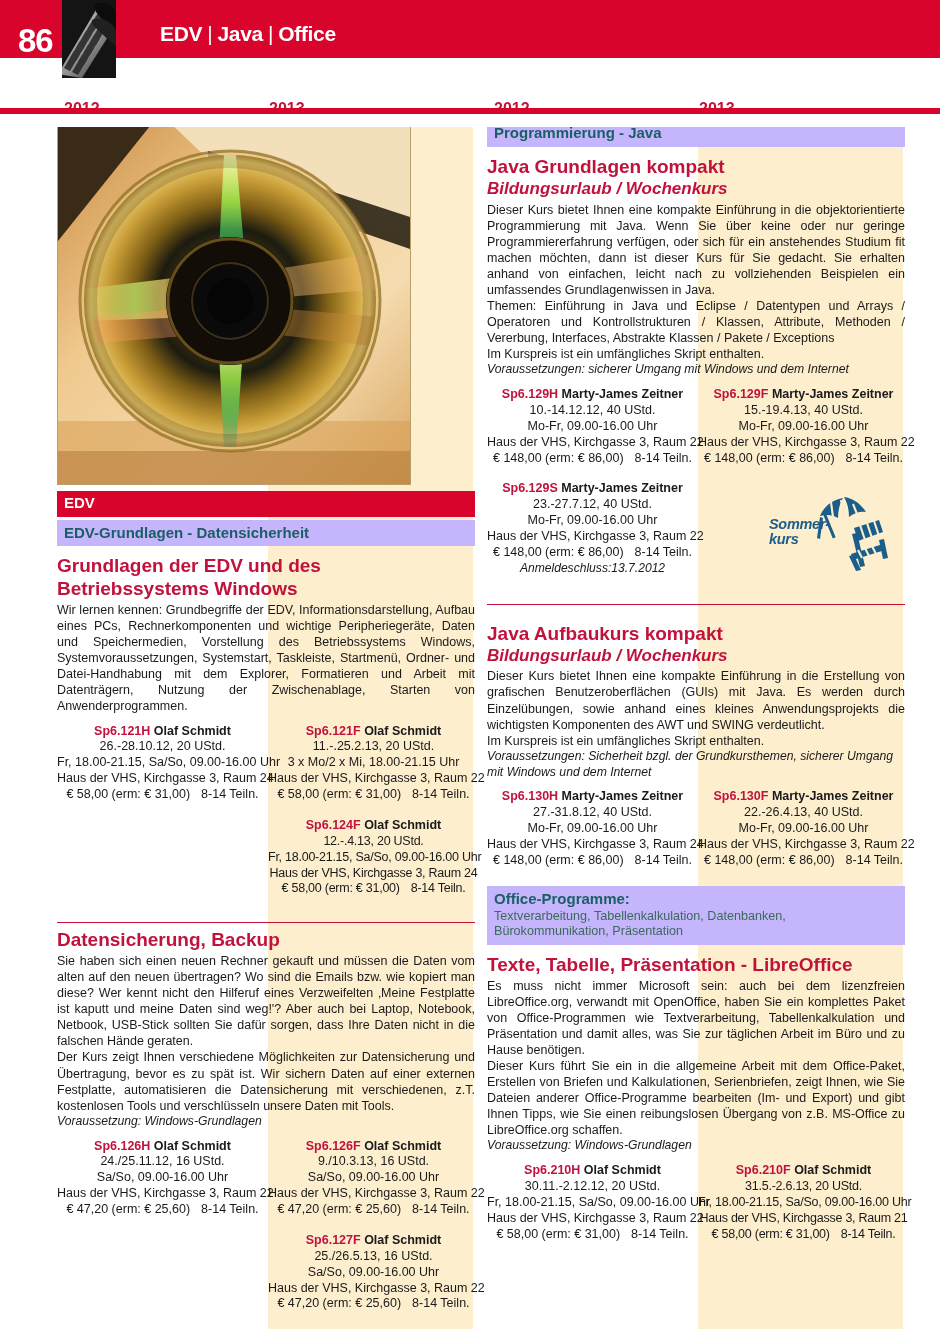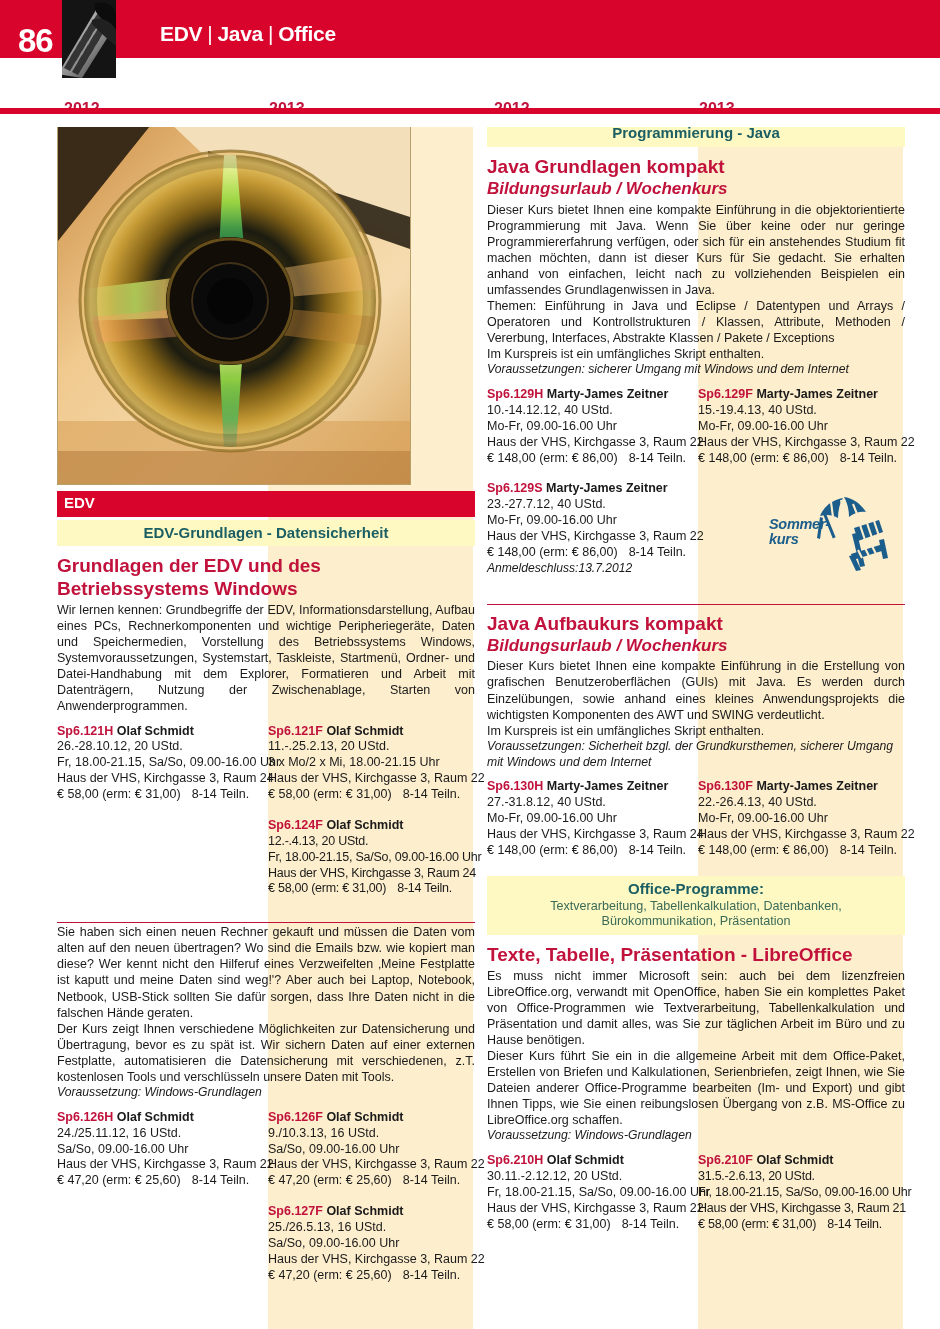--- a/index.html
+++ b/index.html
@@ -33,34 +33,34 @@
   .col{position:absolute;top:120px;z-index:2;}
   .col-left{left:57px;width:418px;}
   .col-right{left:487px;width:418px;}
 
   
   .photo-block{width:352px;height:363px;margin-bottom:8px;position:relative;}
   .photo-block svg{display:block;border:1px solid #b9a06b;}
 
   .bar-red{background:#d9042b;color:#ffffff;font-weight:bold;font-size:15px;
            padding:4px 7px 5px 7px;margin:0;line-height:1.12;}
-  .bar-yellow{background:#fef9c3;color:#1b5e63;font-weight:bold;font-size:15px;
-           padding:4px 7px 5px 7px;line-height:1.18;text-align:center;}
+  .bar-yellow{background:#c4b5fd;color:#1b5e63;font-weight:bold;font-size:15px;
+           padding:4px 7px 5px 7px;line-height:1.18;}
   .bar-yellow .sub{display:block;font-weight:normal;font-size:12.6px;color:#3b6a57;line-height:1.25;padding-top:1px;}
 
   h3.course-title{margin:9px 0 0 0;font-size:19px;font-weight:bold;color:#c1123c;line-height:1.2;}
   .italic-red{font-size:17px;font-style:italic;font-weight:bold;color:#c1123c;line-height:1.3;margin-bottom:1px;}
   p.body{margin:0;font-size:12.5px;line-height:1.285;color:#1a1a1a;text-align:justify;}
   p.body.noj{text-align:left;}
   .voraus{font-size:12.2px;font-style:italic;color:#1a1a1a;line-height:1.3;}
 
   .hr-red{border:0;border-top:1.6px solid #c1123c;margin:10px 0 0 0;height:0;}
 
   
-  .offers{display:flex;margin-top:9px;}
+  .offers{display:flex;margin-top:9px;text-align:center;}
   .offer-col{width:211px;padding-right:0;}
   .offer-col.right{padding-left:0;}
   .offer{margin-bottom:15px;}
   .offer .l1{font-size:12.5px;line-height:1.27;color:#1a1a1a;font-weight:bold;}
   .offer .l1 .code{color:#c1123c;font-weight:bold;}
   .offer .ln{font-size:12.5px;line-height:1.27;color:#1a1a1a;white-space:nowrap;}
   .offer .ln .gap{display:inline-block;width:11px;}
   .offer .note{font-size:12.1px;font-style:italic;line-height:1.3;color:#1a1a1a;}
   .offer.tight .ln{letter-spacing:-0.25px;}
 
@@ -210,20 +210,21 @@
           <div class="ln">12.-.4.13, 20 UStd.</div>
           <div class="ln">Fr, 18.00-21.15, Sa/So, 09.00-16.00 Uhr</div>
           <div class="ln">Haus der VHS, Kirchgasse 3, Raum 24</div>
           <div class="ln"><span>€ 58,00 (erm: € 31,00)</span><span class="gap"></span><span>8-14 Teiln.</span></div>
         </div>
       </div>
     </div>
 
     <hr class="hr-red">
 
+    <h3 class="course-title" style="margin-top:6px;">Datensicherung, Backup</h3>
     <p class="body" style="margin-top:1px;">Sie haben sich einen neuen Rechner gekauft und müssen die Daten vom alten auf den neuen übertragen? Wo sind die Emails bzw. wie kopiert man diese? Wer kennt nicht den Hilferuf eines Verzweifelten ‚Meine Festplatte ist kaputt und meine Daten sind weg!'? Aber auch bei Laptop, Notebook, Netbook, USB-Stick sollten Sie dafür sorgen, dass Ihre Daten nicht in die falschen Hände geraten.</p>
     <p class="body">Der Kurs zeigt Ihnen verschiedene Möglichkeiten zur Datensicherung und Übertragung, bevor es zu spät ist. Wir sichern Daten auf einer externen Festplatte, automatisieren die Datensicherung mit verschiedenen, z.T. kostenlosen Tools und verschlüsseln unsere Daten mit Tools.</p>
     <div class="voraus">Voraussetzung: Windows-Grundlagen</div>
 
     <div class="offers">
       <div class="offer-col">
         <div class="offer">
           <div class="l1"><span class="code">Sp6.126H</span> <span>Olaf Schmidt</span></div>
           <div class="ln">24./25.11.12, 16 UStd.</div>
           <div class="ln">Sa/So, 09.00-16.00 Uhr</div>
@@ -286,21 +287,21 @@
           <div class="ln">15.-19.4.13, 40 UStd.</div>
           <div class="ln">Mo-Fr, 09.00-16.00 Uhr</div>
           <div class="ln">Haus der VHS, Kirchgasse 3, Raum 22</div>
           <div class="ln"><span>€ 148,00 (erm: € 86,00)</span><span class="gap"></span><span>8-14 Teiln.</span></div>
         </div>
       </div>
     </div>
 
     <hr class="hr-red" style="margin-top:12px;">
 
-    <h3 class="course-title" style="margin-top:8px;">Java Aufbaukurs kompakt</h3>
+    <h3 class="course-title" style="margin-top:18px;">Java Aufbaukurs kompakt</h3>
     <div class="italic-red">Bildungsurlaub / Wochenkurs</div>
     <p class="body">Dieser Kurs bietet  Ihnen eine kompakte Einführung in die Erstellung von grafischen Benutzeroberflächen (GUIs) mit Java. Es werden durch Einzelübungen, sowie anhand eines kleines Anwendungsprojekts die wichtigsten Komponenten des AWT und SWING verdeutlicht.</p>
     <p class="body noj">Im Kurspreis ist ein umfängliches Skript enthalten.</p>
     <div class="voraus">Voraussetzungen: Sicherheit bzgl. der Grundkursthemen, sicherer Umgang mit Windows und dem Internet</div>
 
     <div class="offers">
       <div class="offer-col">
         <div class="offer">
           <div class="l1"><span class="code">Sp6.130H</span> <span>Marty-James Zeitner</span></div>
           <div class="ln">27.-31.8.12, 40 UStd.</div>

